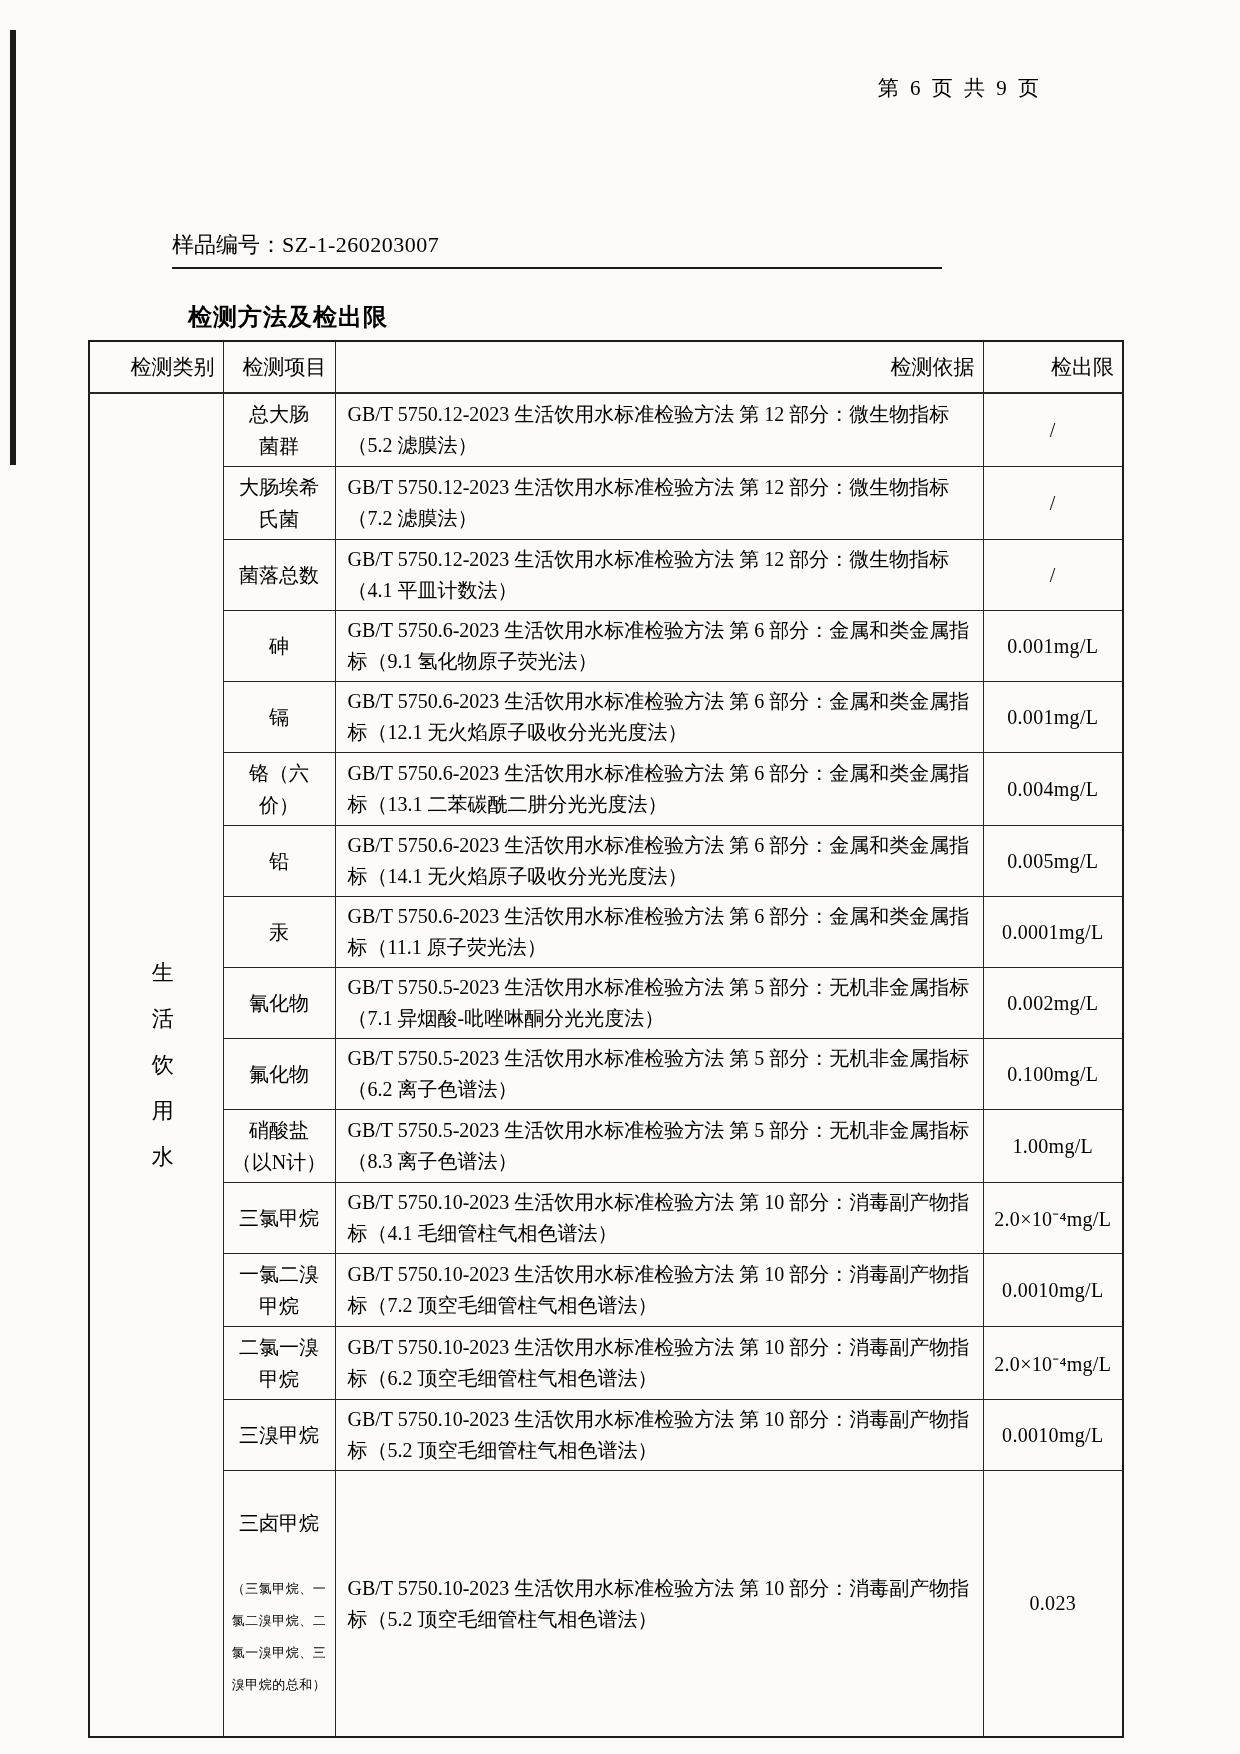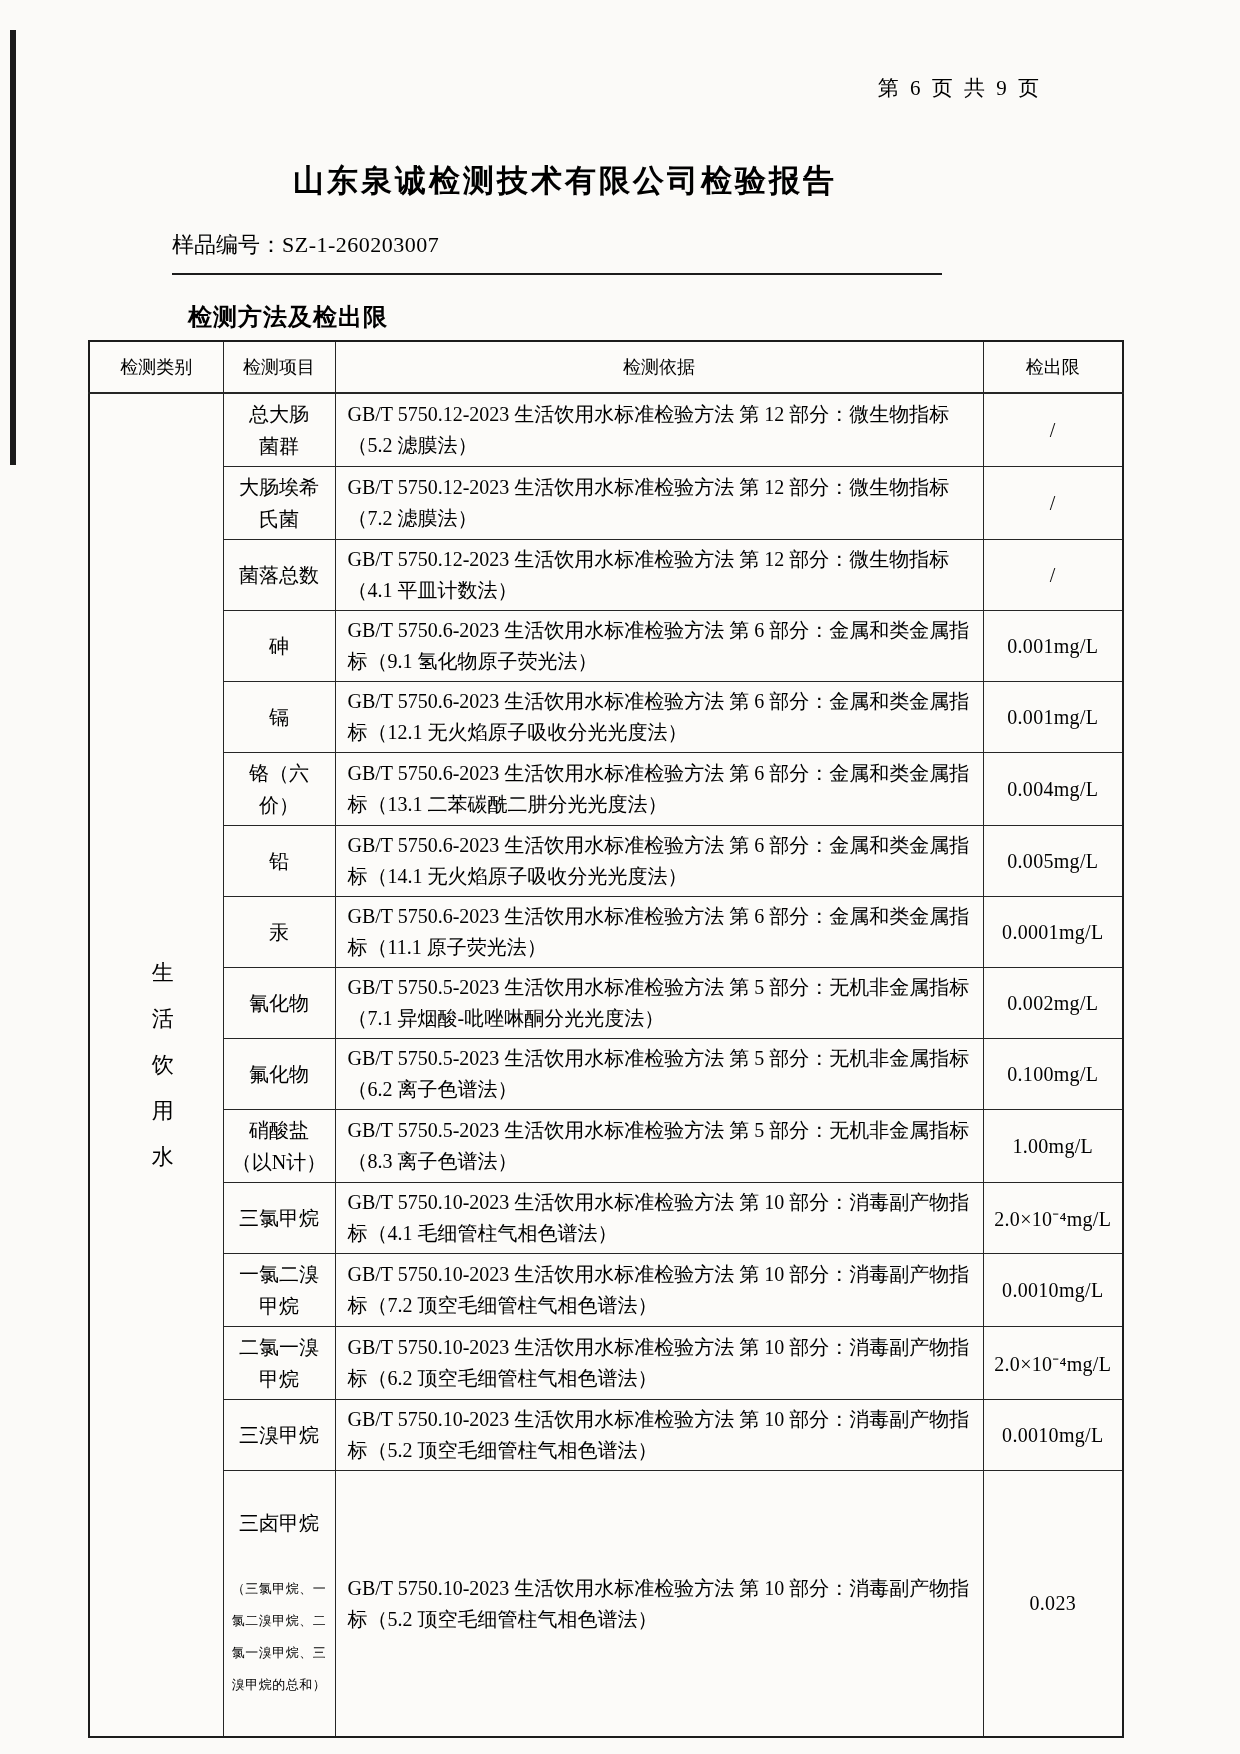--- a/index.html
+++ b/index.html
@@ -39,21 +39,21 @@
     font-size: 31px;
     font-weight: bold;
     letter-spacing: 3px;
   }
   .sample-line {
     position: absolute;
     top: 230px;
     left: 172px;
     width: 770px;
     border-bottom: 2px solid #1c1c1c;
-    padding-bottom: 13px;
+    padding-bottom: 7px;
     font-size: 22px;
   }
   .sample-value { font-size: 22px; letter-spacing: 0.5px; }
   .section-heading {
     position: absolute;
     top: 285px;
     left: 172px;
     margin: 16px;
     font-family: "Liberation Sans", sans-serif;
     font-size: 24px;
@@ -70,23 +70,23 @@
     background: #fcfbf9;
   }
   .report-table th, .report-table td {
     border: 1.5px solid #262626;
     padding: 3px 8px;
     vertical-align: middle;
   }
   .report-table { border: 2.5px solid #1c1c1c; }
   .report-table th {
     height: 44px;
-    font-size: 18px;
+    font-size: 21px;
     font-weight: normal;
-    text-align: center;
+    text-align: right;
     border-bottom-width: 2px;
   }
   .report-table td { font-size: 20px; }
   td.item {
     text-align: center;
     white-space: pre-line;
     line-height: 1.6;
     padding: 4px 6px;
     height: 58px;
   }
@@ -120,21 +120,20 @@
   }
 </style>
 </head>
 <body>
 
 <div class="page">
   <div class="artifact"></div>
 
   <div class="page-num">第 6 页 共 9 页</div>
 
-  <h1 class="title">山东泉诚检测技术有限公司检验报告</h1>
 
   <div class="sample-line"><span>样品编号：</span><span class="sample-value">SZ-1-260203007</span></div>
 
   <h2 class="section-heading">检测方法及检出限</h2>
 
   <table class="report-table">
     <colgroup>
       <col style="width:134px">
       <col style="width:112px">
       <col style="width:648px">

